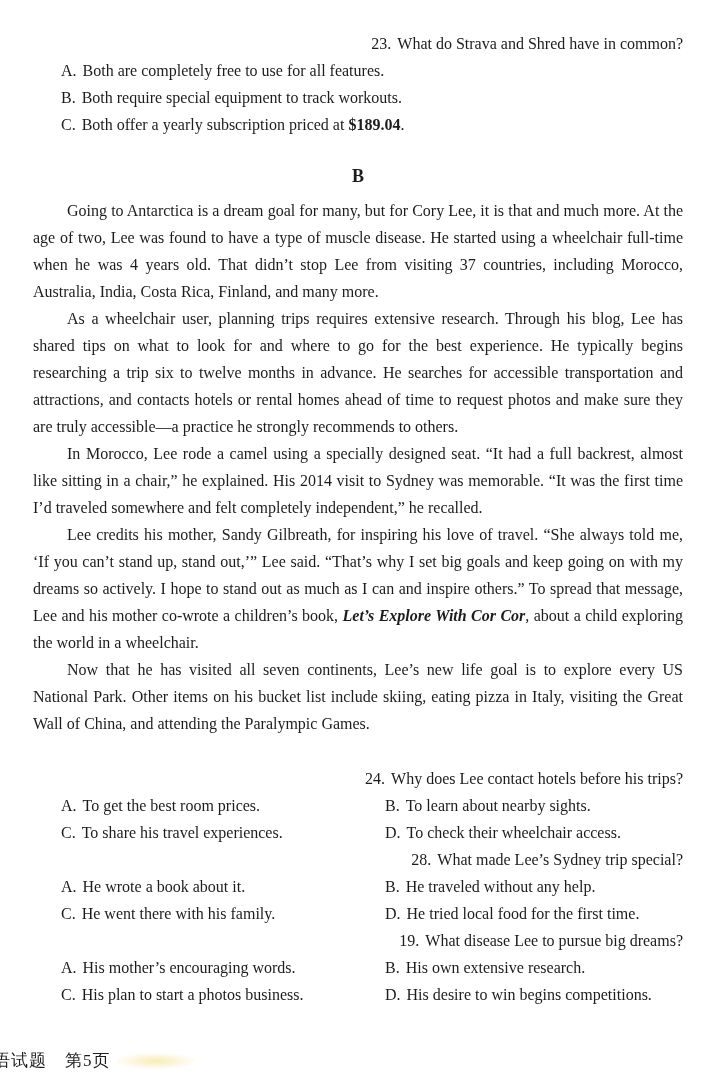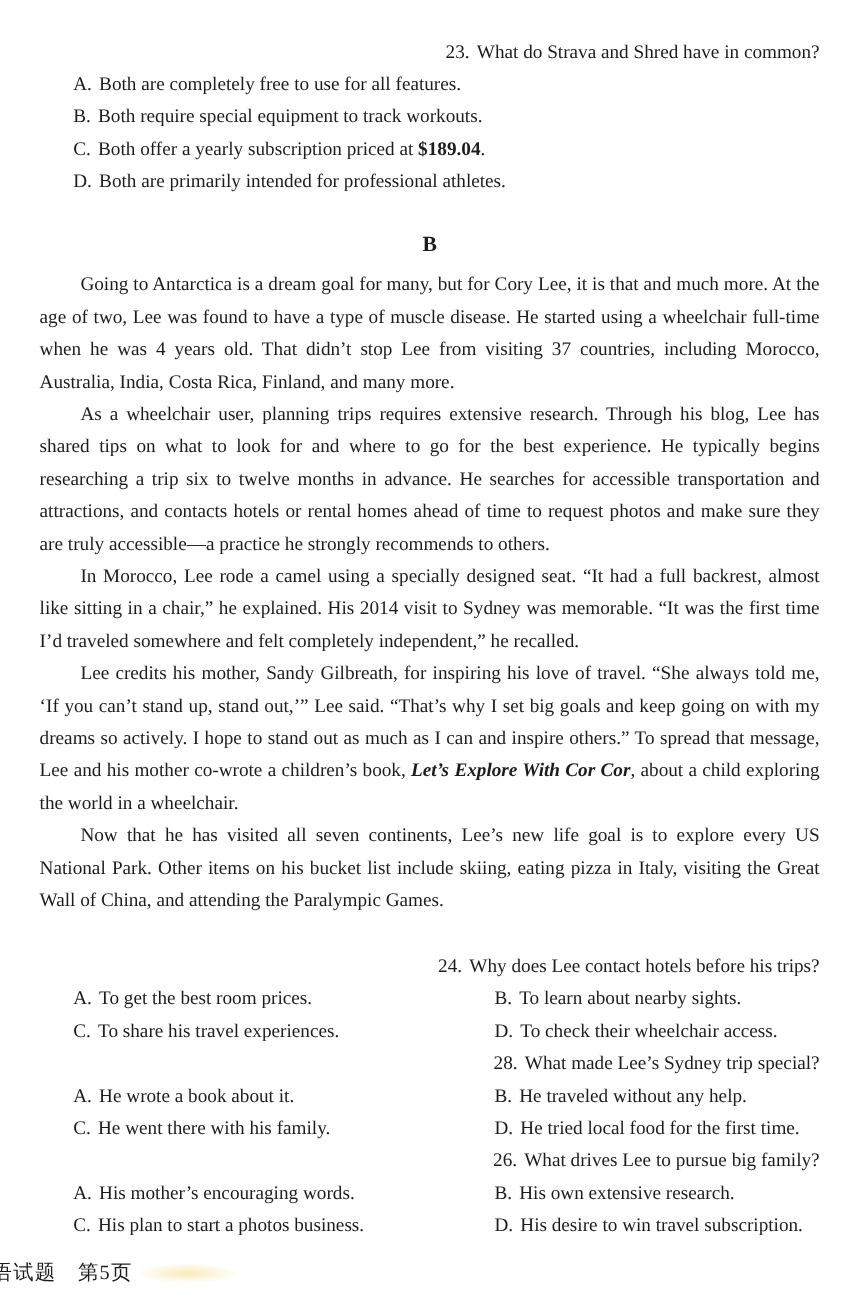--- a/index.html
+++ b/index.html
@@ -17,21 +17,21 @@
     font-size: 16px;
     line-height: 27px;
   }
   
   .q-stem { white-space: nowrap; text-align: right; }
   .q-num { margin-right: 6px; }
   .opts-single .opt-line { margin-left: 28px; }
   .opt-label { margin-right: 6px; }
   .opt-row { display: flex; margin-left: 28px; font-family: Liberation Serif, serif; }
   .opt-row .opt-col1 { width: 324px; flex-shrink: 0; }
-  .opt-row .opt-col2 { flex: 1; margin-left: 27px; }
+  .opt-row .opt-col2 { flex: 1; }
   .price-bold { font-weight: bold; }
   
   .section-header {
     text-align: center;
     font-weight: bold;
     font-size: 18px;
     line-height: 27px;
     margin-top: 25px;
     margin-bottom: 7px;
   }
@@ -80,23 +80,20 @@
     <div class="opts-single">
       <div class="opt-line">
         <span class="opt-label">A.</span><span>Both are completely free to use for all features.</span>
       </div>
       <div class="opt-line">
         <span class="opt-label">B.</span><span>Both require special equipment to track workouts.</span>
       </div>
       <div class="opt-line">
         <span class="opt-label">C.</span><span>Both offer a yearly subscription priced at</span> <span class="price-bold">$189.04</span><span>.</span>
       </div>
-      <div class="opt-line">
-        <span class="opt-label">D.</span><span>Both are primarily intended for professional athletes.</span>
-      </div>
     </div>
   </div>
 
   <div class="section-header">B</div>
 
   <div class="passage">
     <p>Going to Antarctica is a dream goal for many, but for Cory Lee, it is that and much more. At the age of two, Lee was found to have a type of muscle disease. He started using a wheelchair full-time when he was 4 years old. That didn’t stop Lee from visiting 37 countries, including Morocco, Australia, India, Costa Rica, Finland, and many more.</p>
     <p>As a wheelchair user, planning trips requires extensive research. Through his blog, Lee has shared tips on what to look for and where to go for the best experience. He typically begins researching a trip six to twelve months in advance. He searches for accessible transportation and attractions, and contacts hotels or rental homes ahead of time to request photos and make sure they are truly accessible—a practice he strongly recommends to others.</p>
     <p>In Morocco, Lee rode a camel using a specially designed seat. “It had a full backrest, almost like sitting in a chair,” he explained. His 2014 visit to Sydney was memorable. “It was the first time I’d traveled somewhere and felt completely independent,” he recalled.</p>
     <p><span>Lee credits his mother, Sandy Gilbreath, for inspiring his love of travel. “She always told me, ‘If you can’t stand up, stand out,’” Lee said. “That’s why I set big goals and keep going on with my dreams so actively. I hope to stand out as much as I can and inspire others.” To spread that message, Lee and his mother co-wrote a children’s book, </span><span class="book-title">Let’s Explore With Cor Cor</span><span>, about a child exploring the world in a wheelchair.</span></p>
@@ -142,36 +139,36 @@
         <span class="opt-label">C.</span><span>He went there with his family.</span>
       </div>
       <div class="opt-col2">
         <span class="opt-label">D.</span><span>He tried local food for the first time.</span>
       </div>
     </div>
   </div>
 
   <div class="question">
     <div class="q-stem">
-      <span class="q-num">26.</span><span>What drives Lee to pursue big family?</span>
+      <span class="q-num">19.</span><span>What disease Lee to pursue big dreams?</span>
     </div>
     <div class="opt-row">
       <div class="opt-col1">
         <span class="opt-label">A.</span><span>His mother’s encouraging words.</span>
       </div>
       <div class="opt-col2">
         <span class="opt-label">B.</span><span>His own extensive research.</span>
       </div>
     </div>
     <div class="opt-row">
       <div class="opt-col1">
         <span class="opt-label">C.</span><span>His plan to start a photos business.</span>
       </div>
       <div class="opt-col2">
-        <span class="opt-label">D.</span><span>His desire to win travel subscription.</span>
+        <span class="opt-label">D.</span><span>His desire to win begins competitions.</span>
       </div>
     </div>
   </div>
 
 </div>
 
 <div class="footer">
   <span class="footer-inner">
     <span>英语试题　第5页</span>
     <span class="footer-smudge"></span>

